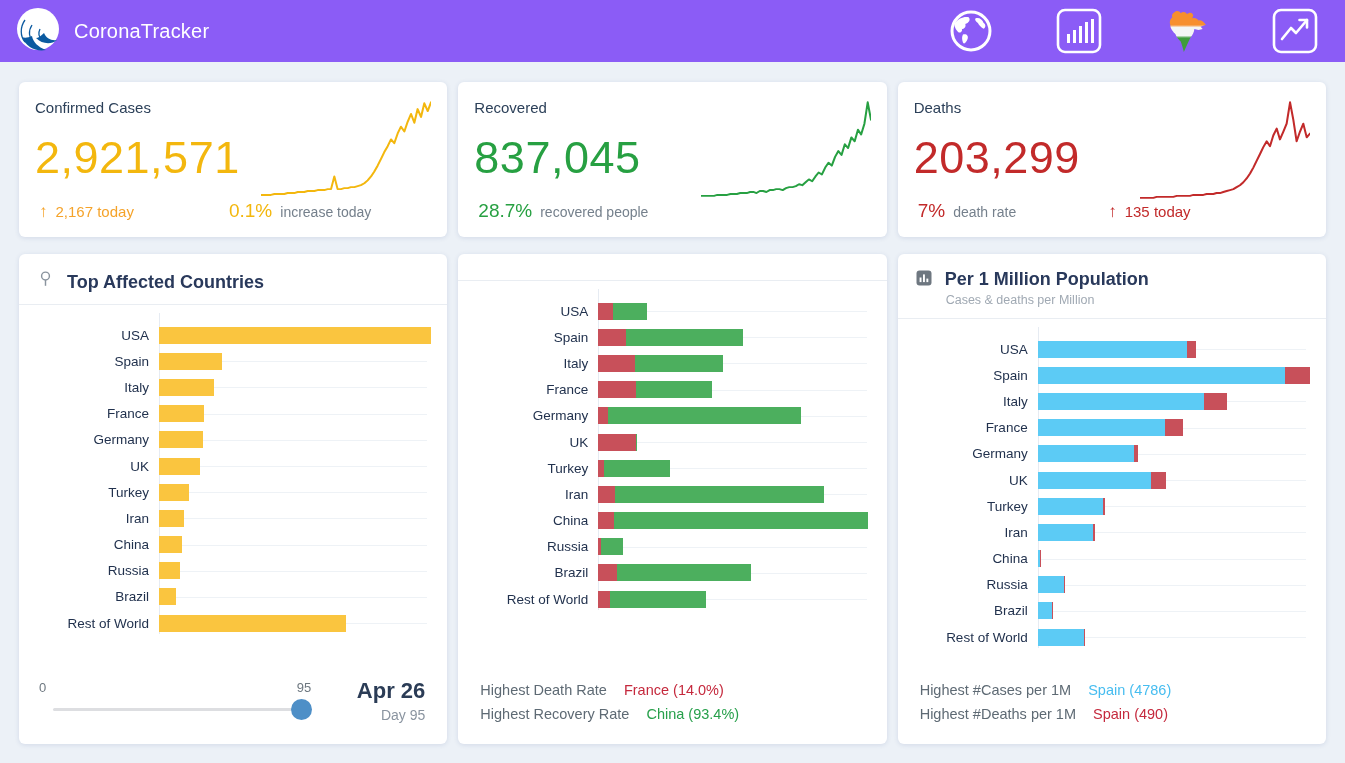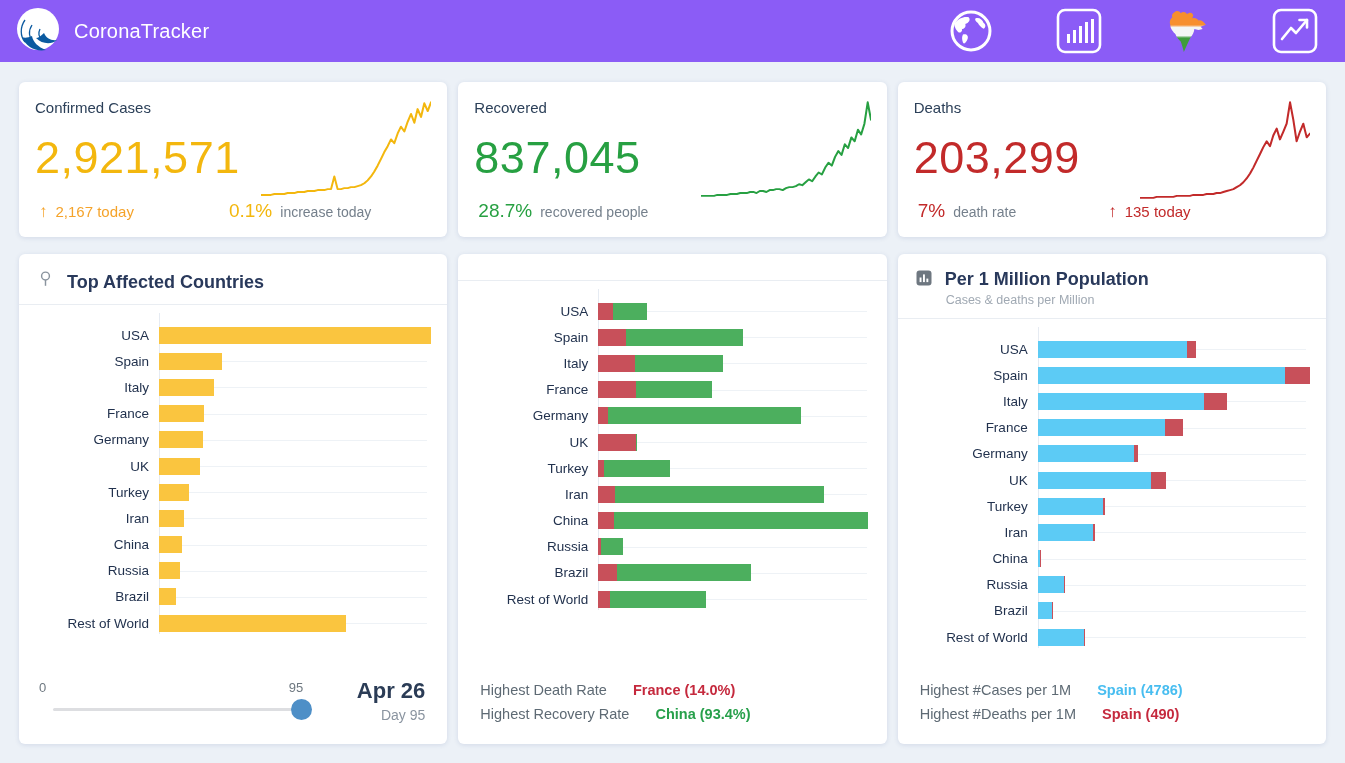--- a/index.html
+++ b/index.html
@@ -40,31 +40,31 @@
   .axis-line{position:absolute;top:8px;bottom:2px;left:140px;width:1px;background:#E6EBF2}
   .hrow{display:flex;align-items:center;height:26.2px}
   .hlabel{width:128px;padding-right:10px;text-align:right;font-size:13.5px;color:#22324E;flex:none}
   .htrack{flex:1;position:relative;height:17px;display:flex;align-items:stretch}
   .htrack::before{content:"";position:absolute;left:0;right:4px;top:50%;height:1px;background:#EEF2F6}
   .hseg{position:relative;z-index:1;height:100%}
   
   .slider-foot{margin-top:auto;display:flex;align-items:flex-start;padding:10px 22px 20px 20px}
   .slider{flex:1;position:relative;height:46px;margin-right:28px}
   .s-min{position:absolute;left:0;top:2px;font-size:13px;color:#6E7880}
-  .s-max{position:absolute;right:8px;top:2px;font-size:13px;color:#6E7880}
+  .s-max{position:absolute;right:0;top:2px;font-size:13px;color:#6E7880}
   .s-track{position:absolute;left:14px;right:8px;top:30px;height:3px;background:#DDDEE1;border-radius:2px;cursor:pointer}
   .s-handle{position:absolute;right:-9px;top:-9px;width:21px;height:21px;border-radius:50%;background:#4E8FC7;cursor:grab}
   .date-col{text-align:right;min-width:86px}
   .date-big{font-size:22px;font-weight:700;color:#2B3C56}
   .date-small{font-size:14px;color:#8A94A0;margin-top:3px}
   
   .stats-foot{margin-top:auto;padding:0 20px 18px 22px}
   .foot-line{font-size:14.5px;line-height:24px}
   .foot-label{color:#5E6A74}
-  .foot-val{font-weight:700;margin-left:22px}
+  .foot-val{font-weight:400;margin-left:13px}
   .fv-red{color:#C5293D}.fv-green{color:#27A04B}.fv-blue{color:#47BDF0}
 </style>
 </head>
 <body>
 
 <div class="navbar">
   <div class="brand">
     <span>
       <svg width="44" height="44" viewBox="0 0 44 44">
         <circle cx="22" cy="22" r="21" fill="#ffffff"></circle>

